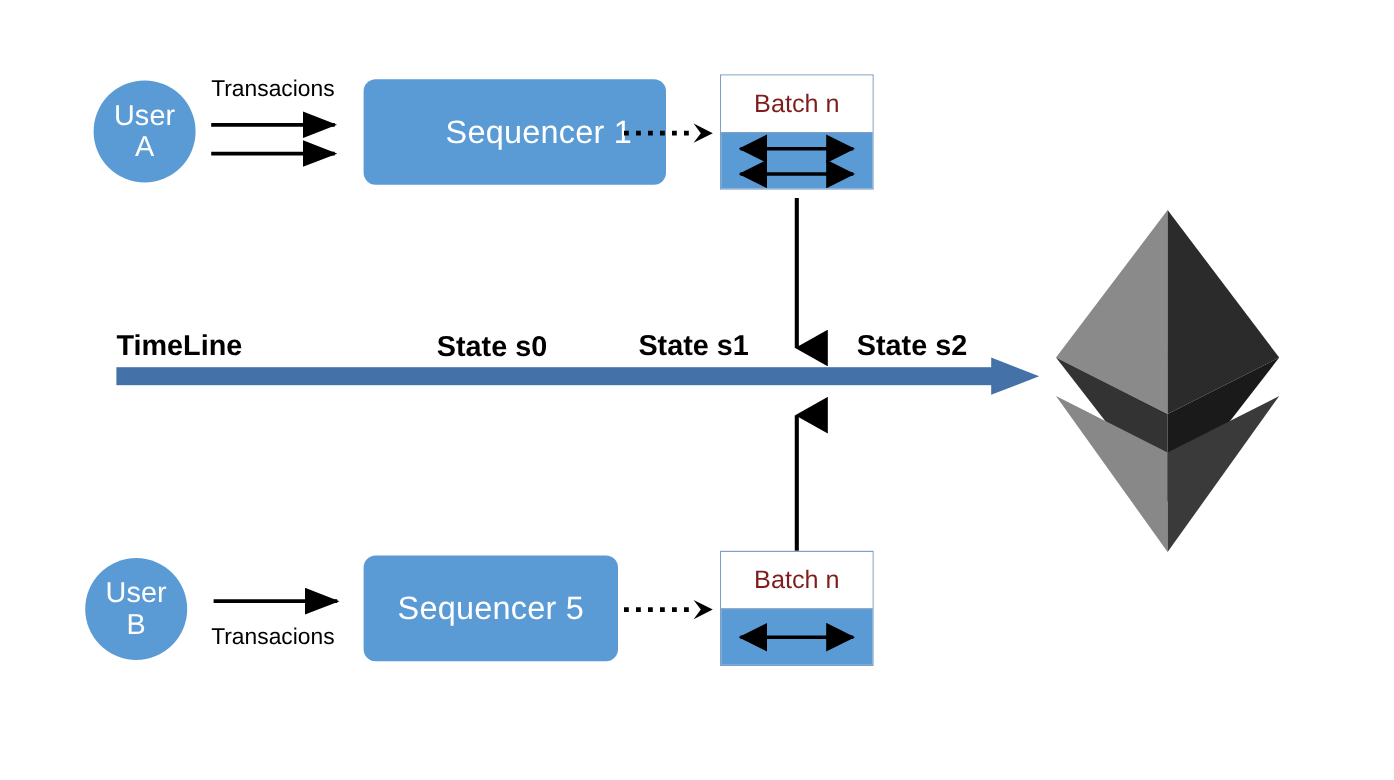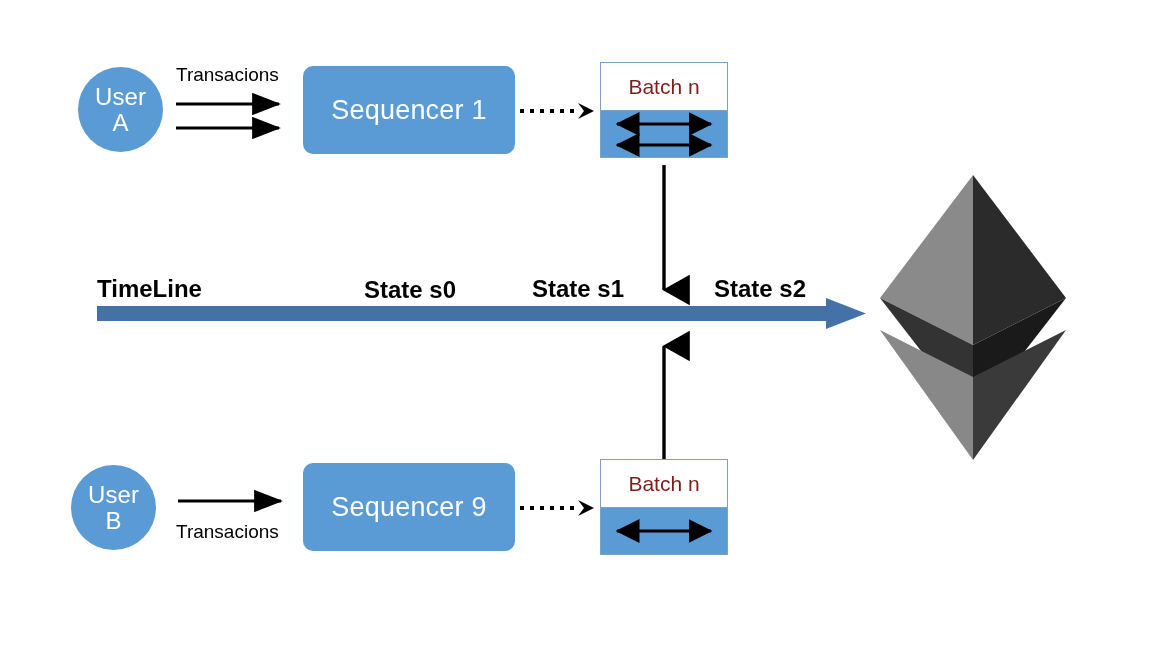--- a/index.html
+++ b/index.html
@@ -111,21 +111,21 @@
   <svg class="abs" style="left:176px; top:88px;" width="116" height="56">
     <defs>
       <marker id="ahBlkA" markerWidth="9" markerHeight="7" refX="8.4" refY="3.5" orient="auto">
         <path d="M0,0 L9,3.5 L0,7 z" fill="#000000"></path>
       </marker>
     </defs>
     <line x1="0" y1="16" x2="103" y2="16" stroke="#000000" stroke-width="3.2" marker-end="url(#ahBlkA)"></line>
     <line x1="0" y1="40" x2="103" y2="40" stroke="#000000" stroke-width="3.2" marker-end="url(#ahBlkA)"></line>
   </svg>
 
-  <div class="abs sequencer-node" style="left:303px; top:66px; width:212px; height:88px;">
+  <div class="abs sequencer-node" style="left:303px; top:66px; width:212px; height:88px;padding-left:40px;">
     <span>Sequencer 1</span>
   </div>
 
   <svg class="abs" style="left:520px; top:100px;" width="80" height="22">
     <line x1="0" y1="11" x2="60" y2="11" stroke="#000000" stroke-width="4" stroke-dasharray="4 6" stroke-linecap="butt"></line>
     <path d="M58,3 L74,11 L58,19 L64,11 z" fill="#000000"></path>
   </svg>
 
   <div class="abs batch-node" style="left:600px; top:62px; width:128px; height:96px;">
     <div class="batch-head" style="height:47px;">Batch n</div>
@@ -188,21 +188,21 @@
       <marker id="ahBlkB" markerWidth="9" markerHeight="7" refX="8.4" refY="3.5" orient="auto">
         <path d="M0,0 L9,3.5 L0,7 z" fill="#000000"></path>
       </marker>
     </defs>
     <line x1="0" y1="11" x2="103" y2="11" stroke="#000000" stroke-width="3.2" marker-end="url(#ahBlkB)"></line>
   </svg>
 
   <div class="abs plain-label" style="left:176px; top:521px;">Transacions</div>
 
   <div class="abs sequencer-node" style="left:303px; top:463px; width:212px; height:88px;">
-    <span>Sequencer 9</span>
+    <span>Sequencer 5</span>
   </div>
 
   <svg class="abs" style="left:520px; top:497px;" width="80" height="22">
     <line x1="0" y1="11" x2="60" y2="11" stroke="#000000" stroke-width="4" stroke-dasharray="4 6" stroke-linecap="butt"></line>
     <path d="M58,3 L74,11 L58,19 L64,11 z" fill="#000000"></path>
   </svg>
 
   <div class="abs batch-node" style="left:600px; top:459px; width:128px; height:96px;">
     <div class="batch-head" style="height:47px;">Batch n</div>
     <div class="batch-body">

